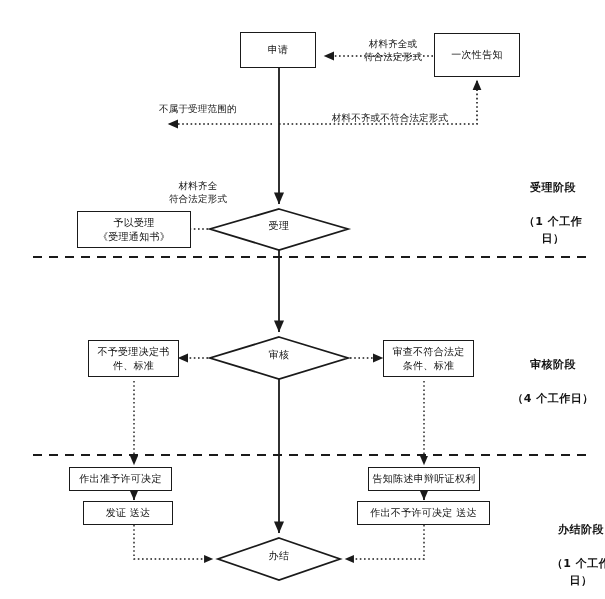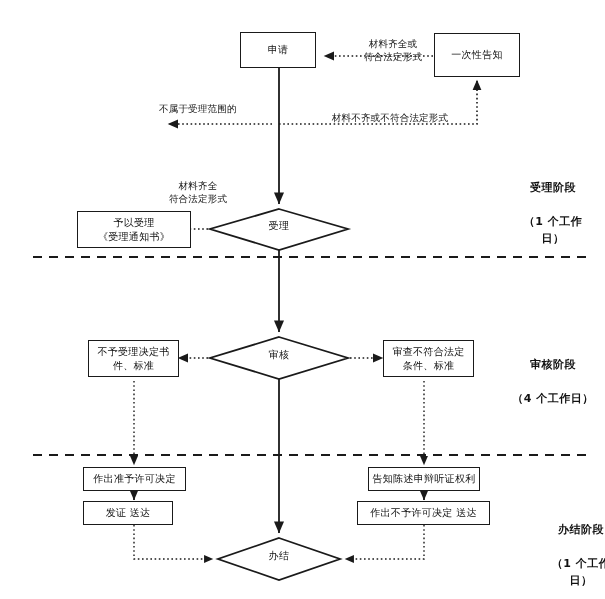--- a/index.html
+++ b/index.html
@@ -144,21 +144,21 @@
   <div class="node box" style="left:88px; top:340px; width:91px; height:37px;">
     <span>不予受理决定书
 件、标准</span>
   </div>
 
   <div class="node box" style="left:383px; top:340px; width:91px; height:37px;">
     <span>审查不符合法定
 条件、标准</span>
   </div>
 
-  <div class="node box" style="left:83px; top:467px; width:103px; height:24px;">
+  <div class="node box" style="left:69px; top:467px; width:103px; height:24px;">
     <span>作出准予许可决定</span>
   </div>
 
   <div class="node box" style="left:83px; top:501px; width:90px; height:24px;">
     <span>发证  送达</span>
   </div>
 
   <div class="node box" style="left:368px; top:467px; width:112px; height:24px;">
     <span>告知陈述申辩听证权利</span>
   </div>

